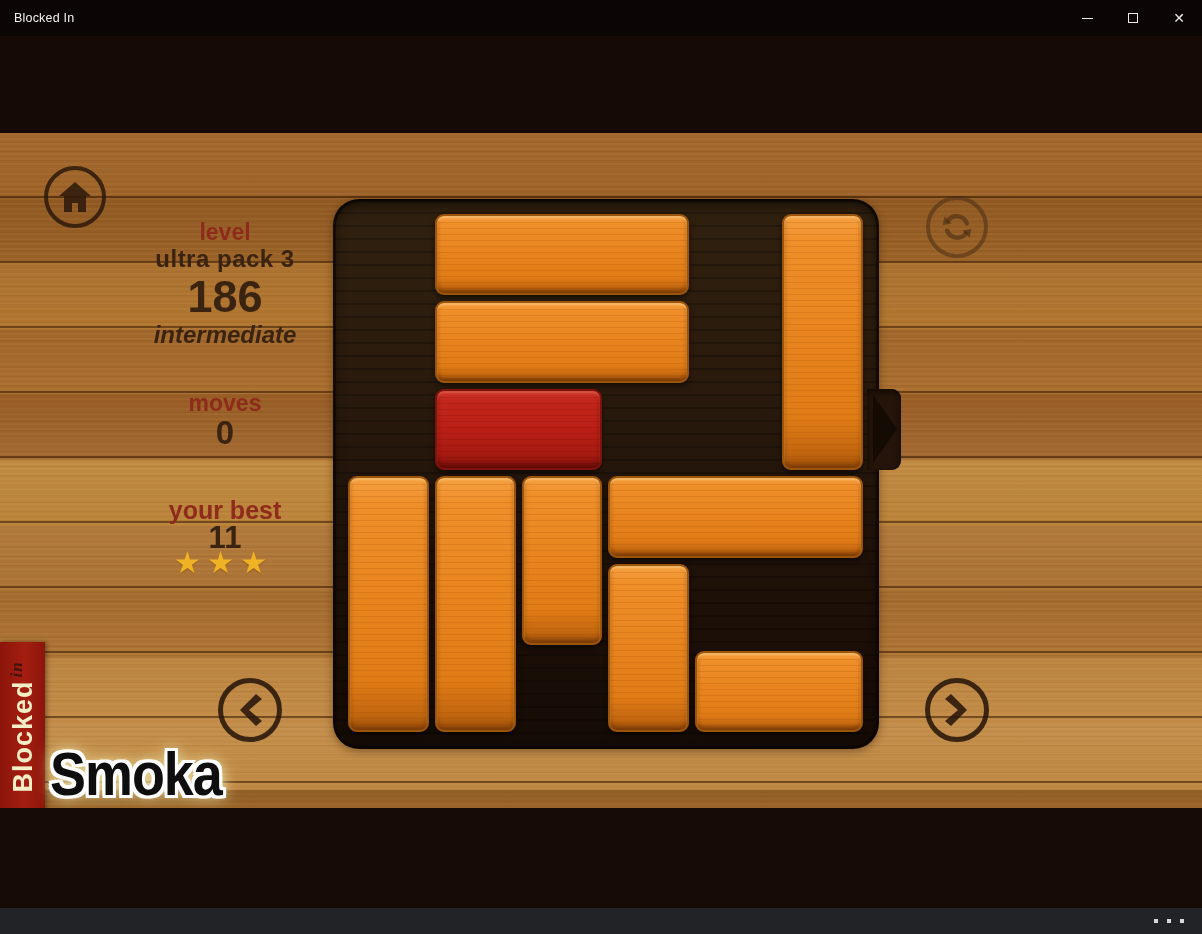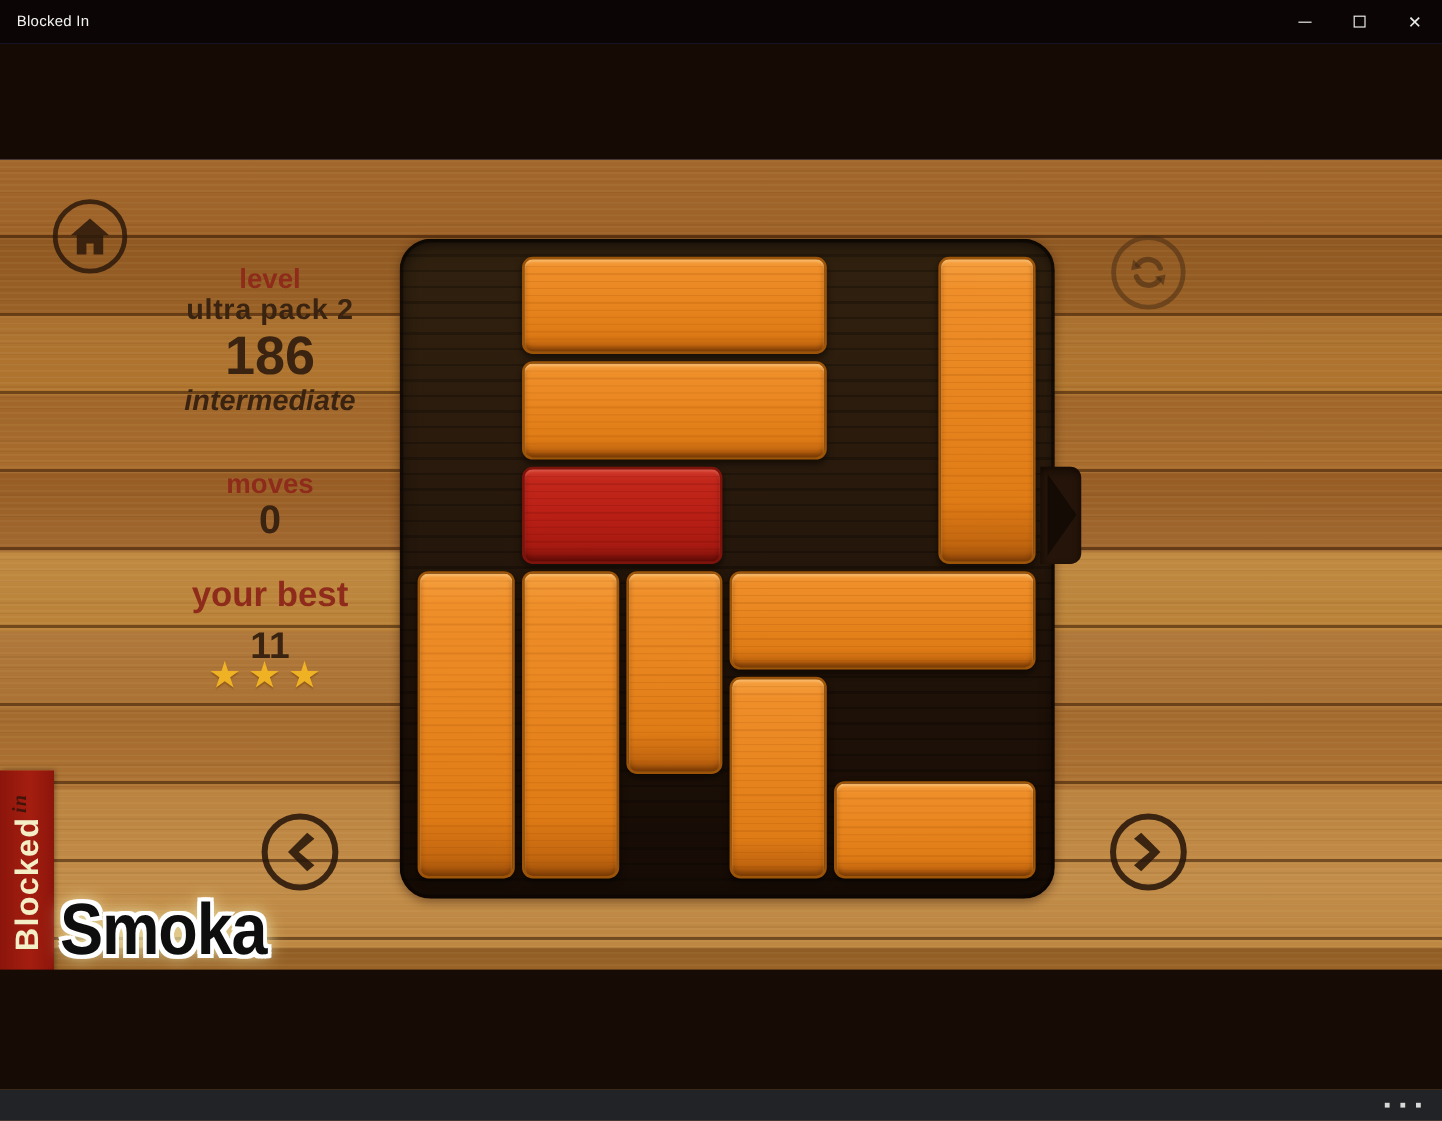--- a/index.html
+++ b/index.html
@@ -1,18 +1,18 @@
 <!DOCTYPE html>
 <html><head>
 <meta charset="utf-8">
 <style>
   * { margin:0; padding:0; box-sizing:border-box; }
   html,body { width:1202px; height:934px; background:#000; overflow:hidden;
               font-family:"Liberation Sans", sans-serif; }
-  #app { position:relative; width:1202px; height:934px; background:#1d4ed8; }
+  #app { position:relative; width:1202px; height:934px; background:#ffffff; }
 
   
   .titlebar { position:absolute; left:0; top:0; width:1202px; height:36px;
               background:#0b0505; display:flex; align-items:center; }
   .titlebar .title { color:#f2f2f2; font-size:12.5px; margin-left:14px; letter-spacing:.2px; }
   .win-controls { position:absolute; right:0; top:0; height:36px; display:flex; }
   .win-btn { width:46px; height:36px; display:flex; align-items:center; justify-content:center;
              color:#eaeaea; font-size:13px; cursor:default; }
   .min-glyph { display:block; width:11px; height:1px; background:#eaeaea; }
   .max-glyph { display:block; width:10px; height:10px; border:1px solid #eaeaea; }
@@ -58,21 +58,21 @@
   .hud { position:absolute; left:115px; top:0; width:220px; height:675px; }
   .hud div { position:absolute; width:220px; text-align:center; font-weight:bold; }
   .hud .red  { color:#8e2b1b; }
   .hud .dark { color:#3a2411; }
   .lbl-level   { top:86px;  font-size:23px; }
   .val-pack    { top:112px; font-size:24px; letter-spacing:.5px; }
   .val-levelno { top:138px; font-size:45px; }
   .val-diff    { top:188px; font-size:24px;font-style:italic; }
   .lbl-moves   { top:257px; font-size:23px; }
   .val-moves   { top:281px; font-size:33px; }
-  .lbl-best    { top:347px; font-size:29px; }
+  .lbl-best    { top:363px; font-size:25px; }
   .val-best    { top:387px; font-size:31px; }
   .val-stars   { top:414px; font-size:27px; color:#efb225; letter-spacing:9px;
                  text-shadow:0 1px 1px rgba(120,70,0,.5); }
 
   
   #board { position:absolute; left:333px; top:66px; width:546px; height:550px; border-radius:26px;
     background:
       repeating-linear-gradient(180deg, rgba(0,0,0,.22) 0 2px, rgba(255,255,255,0) 2px 13px),
       linear-gradient(180deg, #30210f 0%, #2a1b0d 30%, #1e1108 70%, #150b05 100%);
     box-shadow: inset 0 5px 12px rgba(0,0,0,.65), inset 0 0 0 3px rgba(12,6,3,.55),
@@ -153,21 +153,21 @@
           <path d="M31 16 A12 12 0 0 0 10 13"></path>
           <path d="M9 24 A12 12 0 0 0 30 27"></path>
         </g>
         <polygon points="6,8 14,16 4,18" fill="rgba(66,40,18,.55)"></polygon>
         <polygon points="34,32 26,24 36,22" fill="rgba(66,40,18,.55)"></polygon>
       </svg>
     </div>
 
     <div class="hud">
       <div class="lbl-level red">level</div>
-      <div class="val-pack dark">ultra pack 2</div>
+      <div class="val-pack dark">ultra pack 3</div>
       <div class="val-levelno dark">186</div>
       <div class="val-diff dark">intermediate</div>
       <div class="lbl-moves red">moves</div>
       <div class="val-moves dark">0</div>
       <div class="lbl-best red">your best</div>
       <div class="val-best dark">11</div>
       <div class="val-stars">★★★</div>
     </div>
 
     <div id="board">

